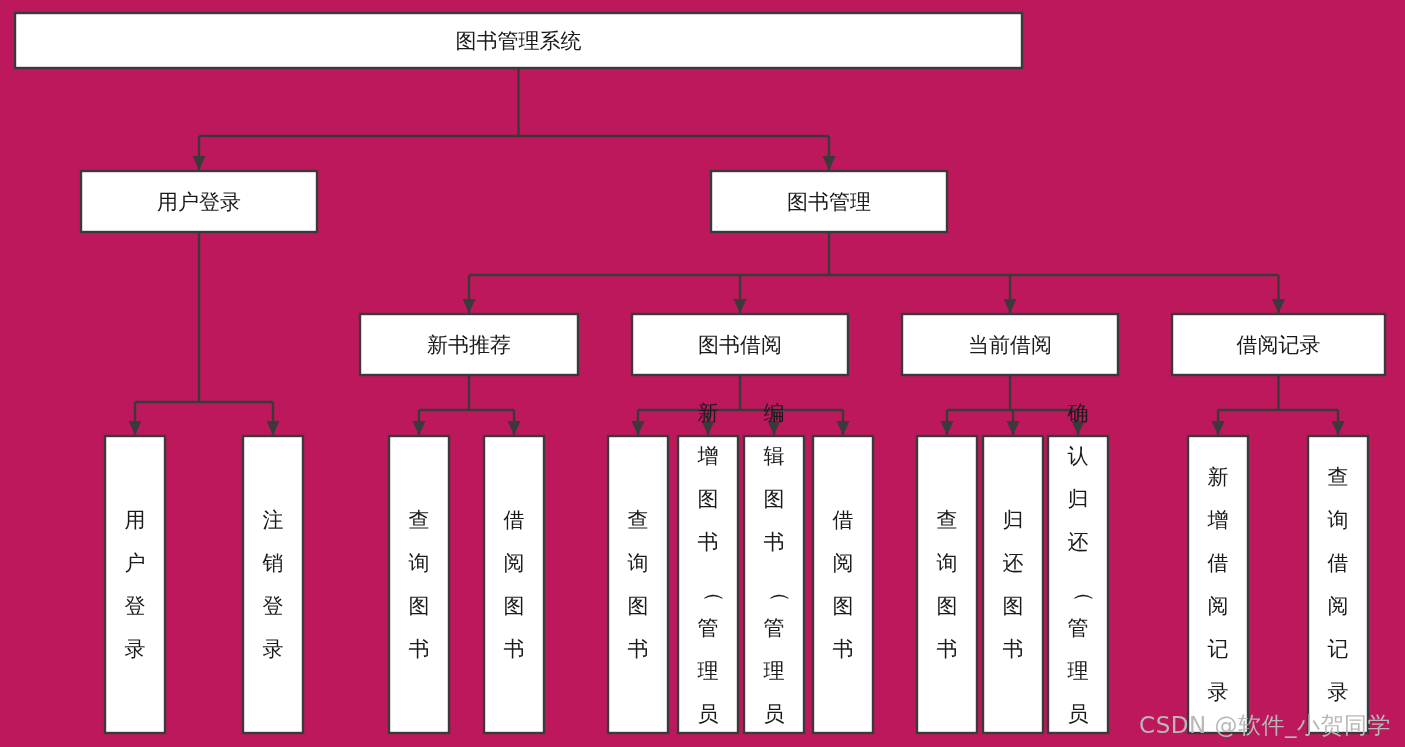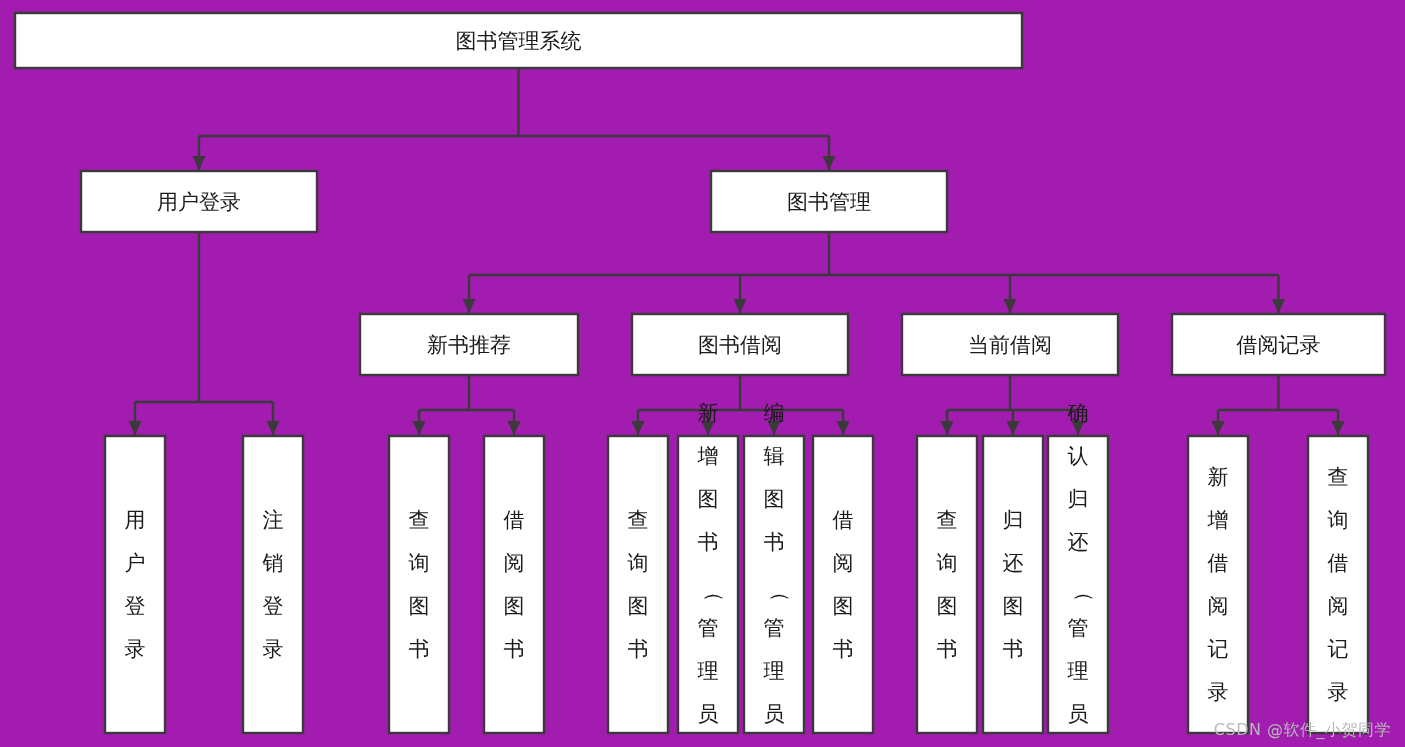--- a/index.html
+++ b/index.html
@@ -11,21 +11,21 @@
   body {
     width: 1405px;
     height: 747px;
     overflow: hidden;
     font-family: "DejaVu Sans", "Liberation Sans", sans-serif;
   }
   #diagram-root {
     position: relative;
     width: 1405px;
     height: 747px;
-    background: #a21caf;
+    background: #be185d;
     text-decoration: underline;
   }
   svg#tree-svg {
     position: absolute;
     top: 0;
     left: 0;
     width: 1405px;
     height: 747px;
     display: block;
   }
@@ -60,21 +60,21 @@
     font-family: "DejaVu Sans", "Liberation Sans", sans-serif;
     font-size: 21px;
     fill: #1a1a1a;
     text-anchor: middle;
   }
   .watermark-text {
     position: absolute;
     right: 14px;
     bottom: 6px;
     font-family: "DejaVu Sans", "Liberation Sans", sans-serif;
-    font-size: 16px;
+    font-size: 23px;
     color: #b8b8b8;
     white-space: nowrap;
     letter-spacing: 0.5px;
     pointer-events: none;
   }
 </style>
 </head>
 <body>
 
 <div id="diagram-root">

